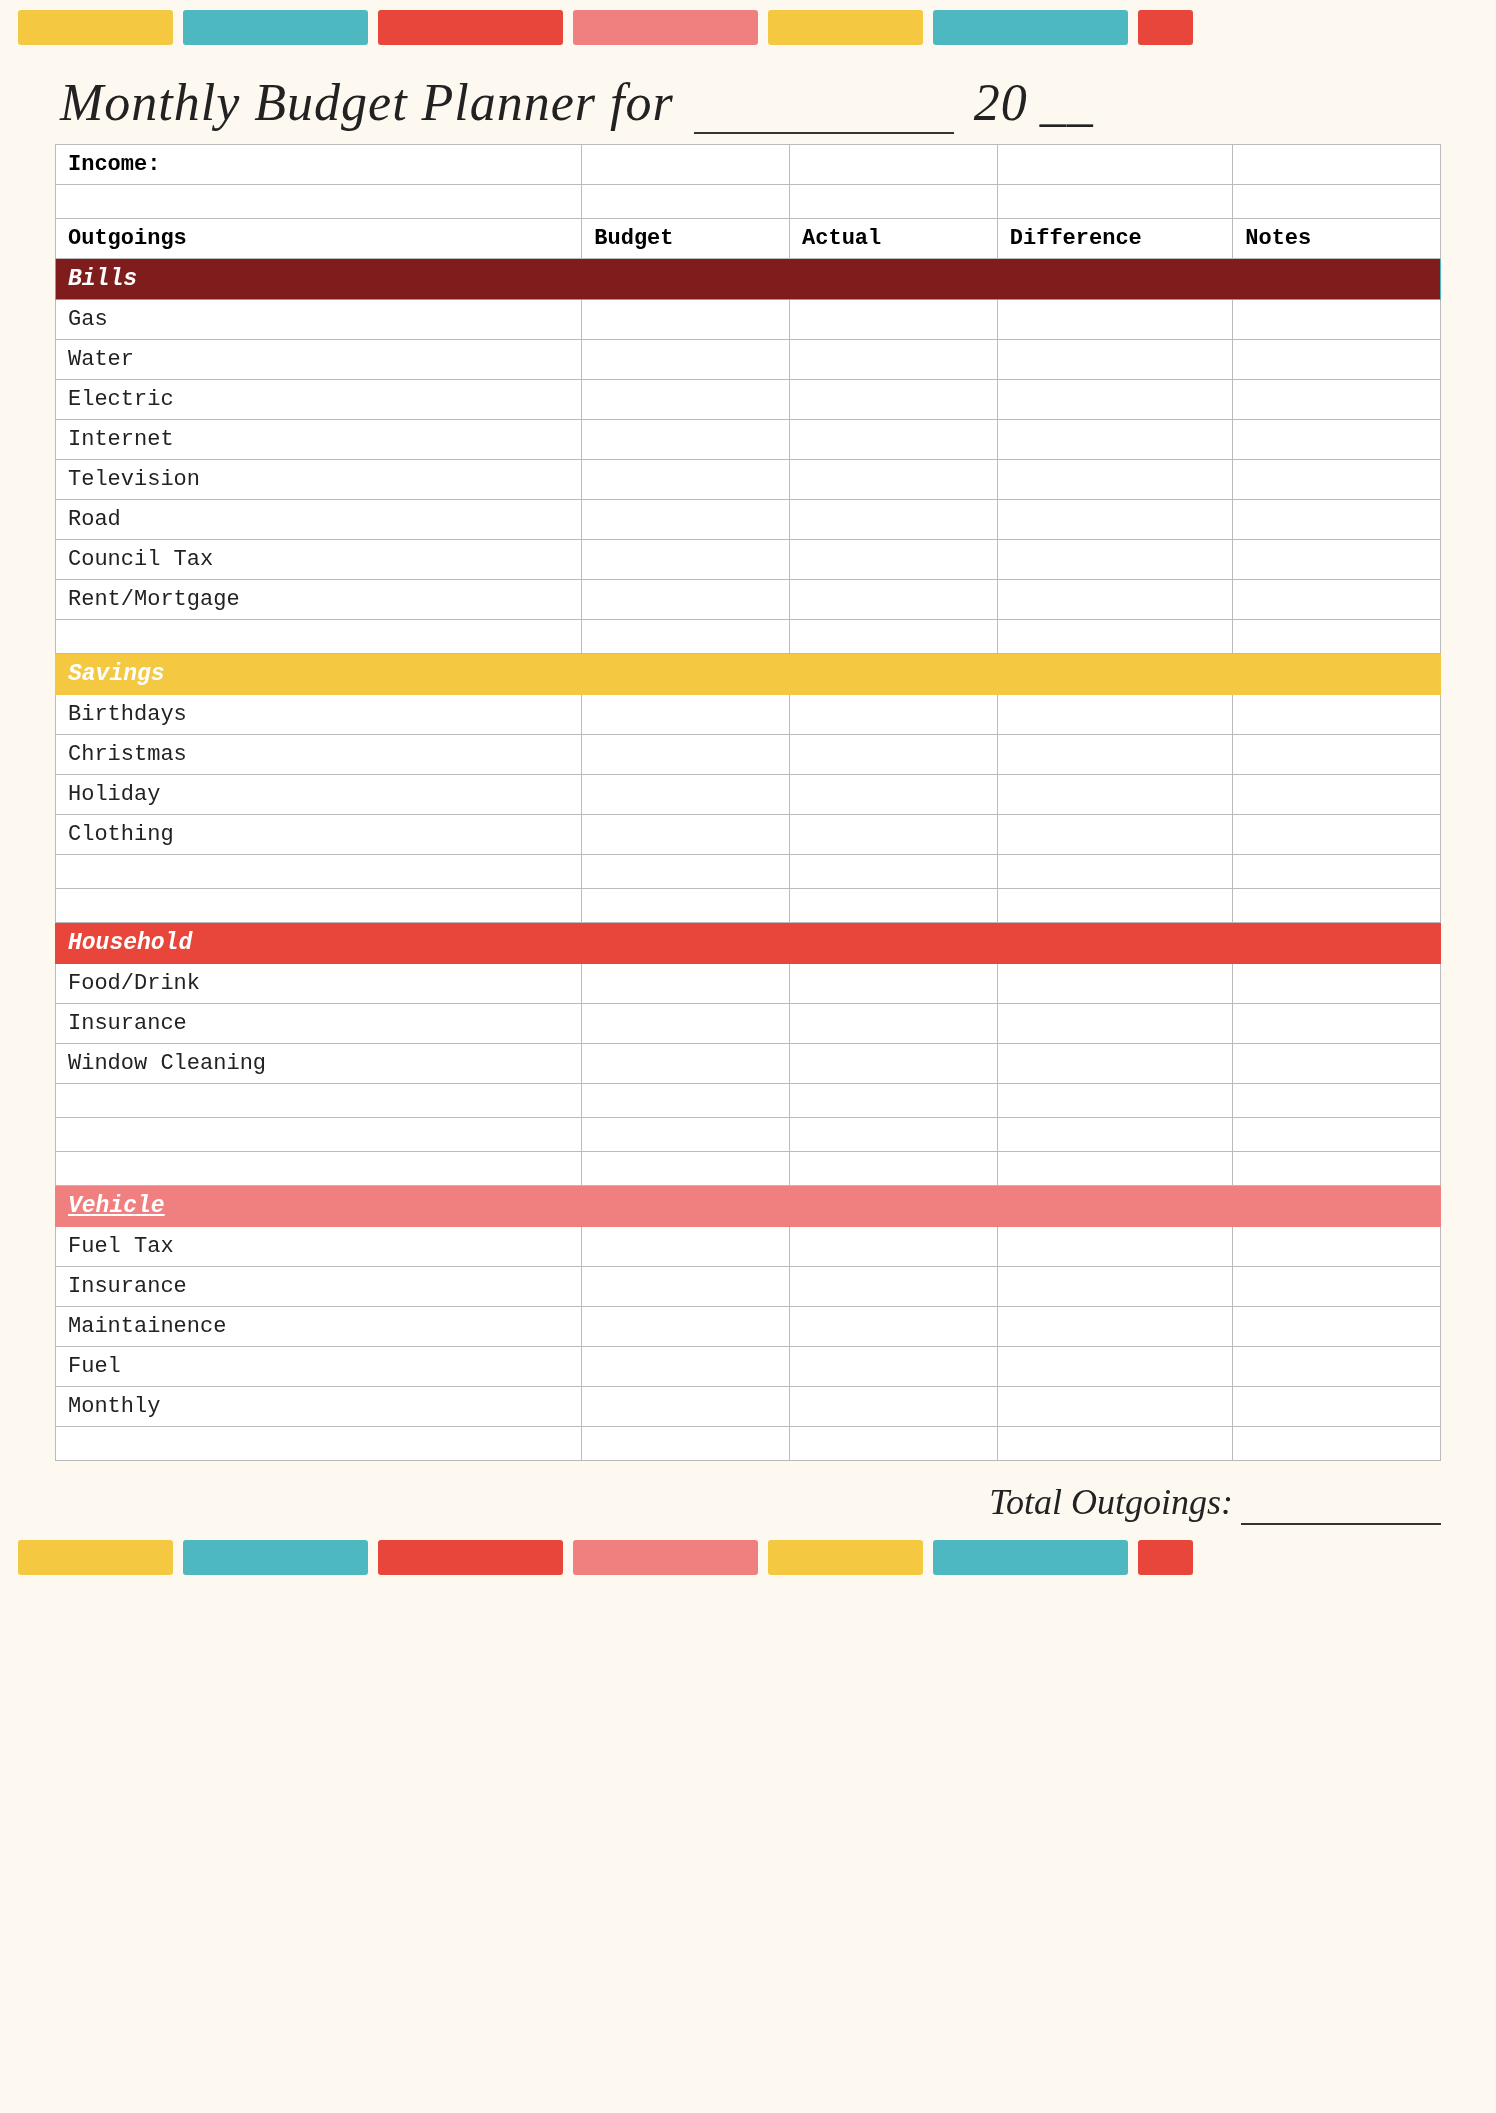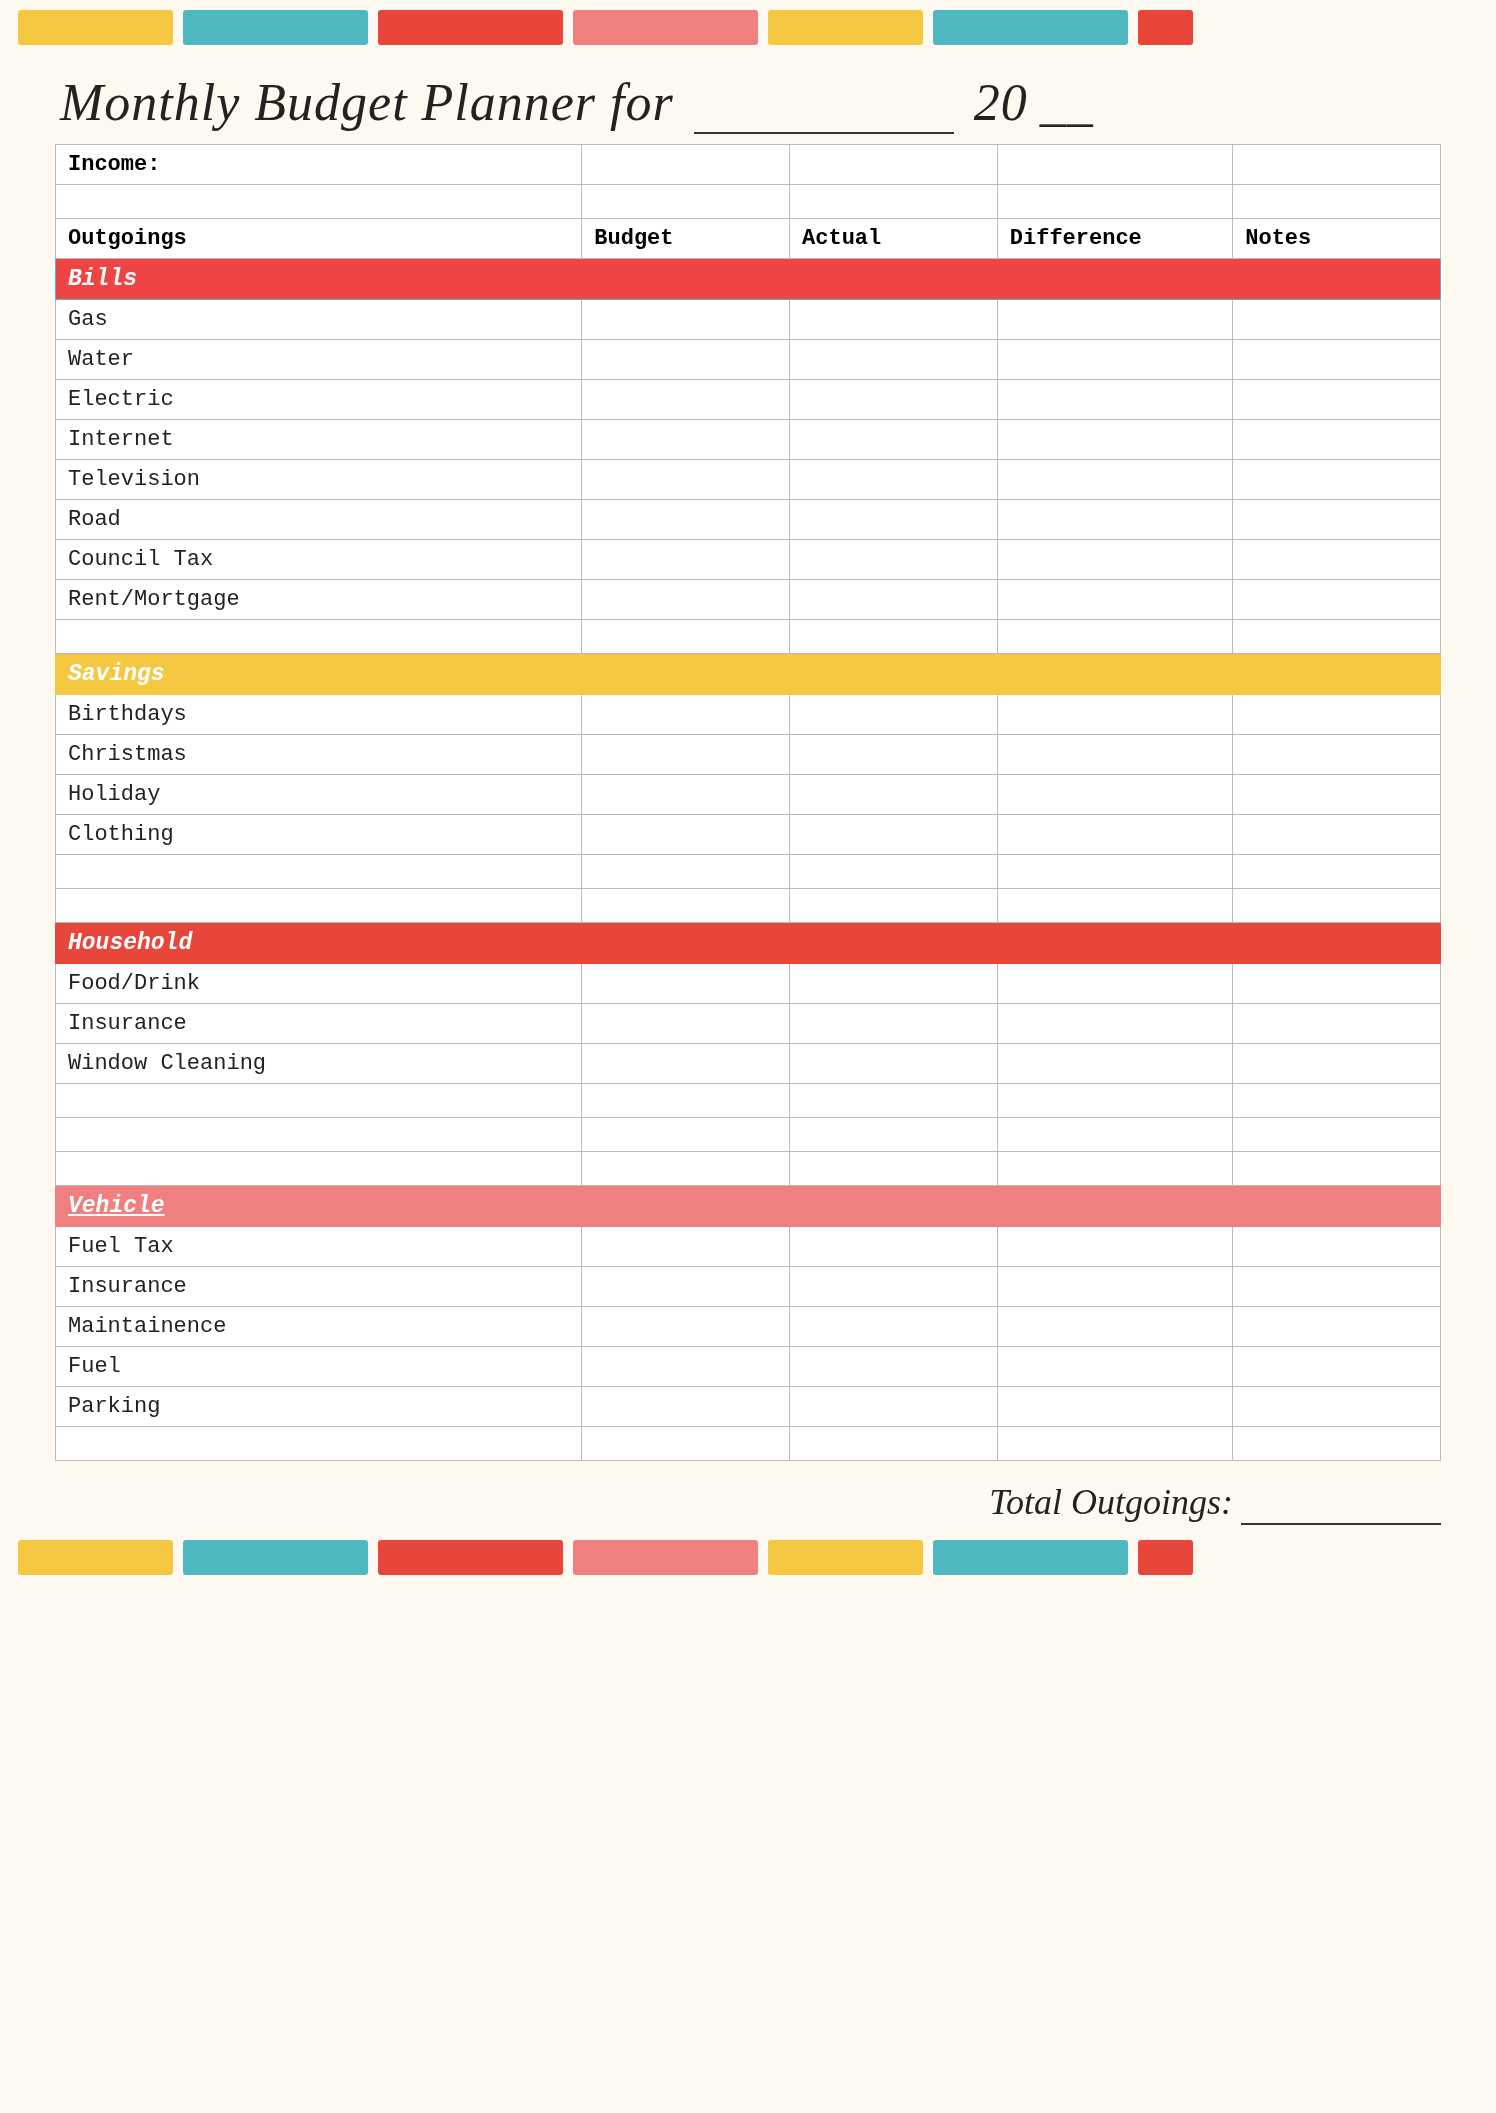--- a/index.html
+++ b/index.html
@@ -91,21 +91,21 @@
       background: #fff;
       font-weight: bold;
       font-size: 22px;
     }
     .row-header td {
       font-weight: bold;
       background: #fff;
       font-size: 22px;
     }
     .row-section-bills td {
-      background: #ef4444;
+      background: #7f1d1d;
       color: #fff;
       font-weight: bold;
       font-size: 23px;
       font-style: italic;
       border: 1.5px solid #4db8c0;
     }
     .row-section-savings td {
       background: #f5c842;
       color: #fff;
       font-weight: bold;
@@ -389,21 +389,21 @@
         <td></td>
       </tr>
       <tr class="row-data">
         <td>Fuel</td>
         <td></td>
         <td></td>
         <td></td>
         <td></td>
       </tr>
       <tr class="row-data">
-        <td>Parking</td>
+        <td>Monthly</td>
         <td></td>
         <td></td>
         <td></td>
         <td></td>
       </tr>
       <tr class="row-empty">
         <td></td>
             <td></td>
             <td></td>
             <td></td>

